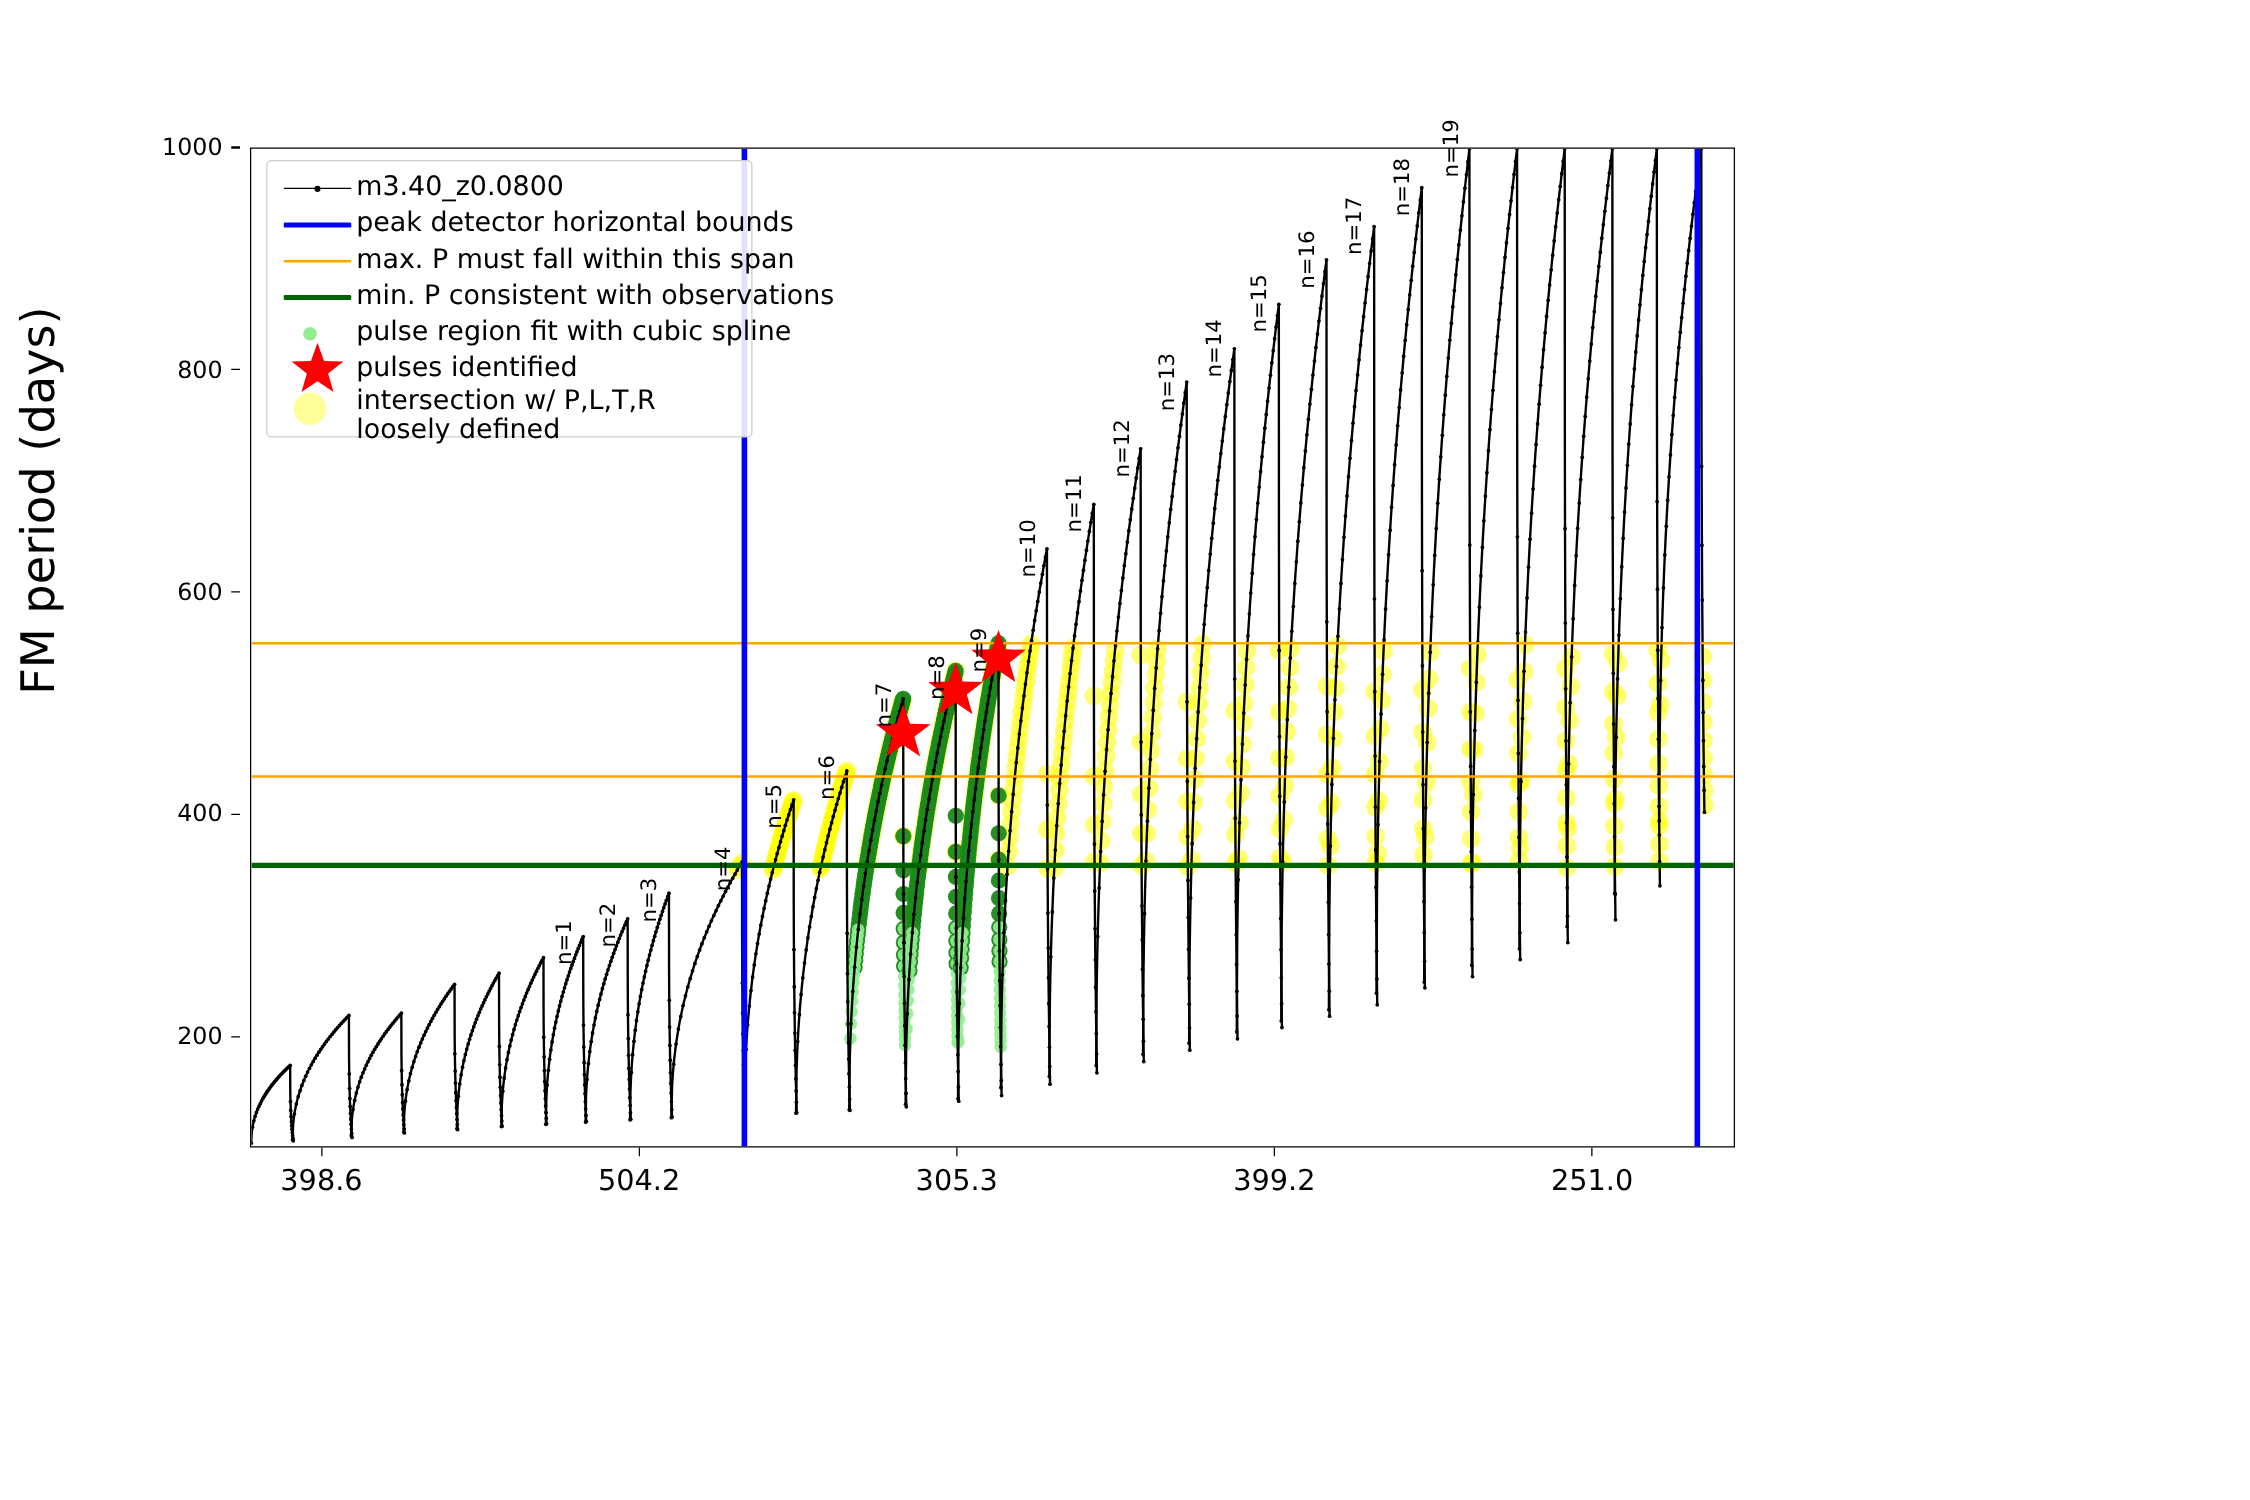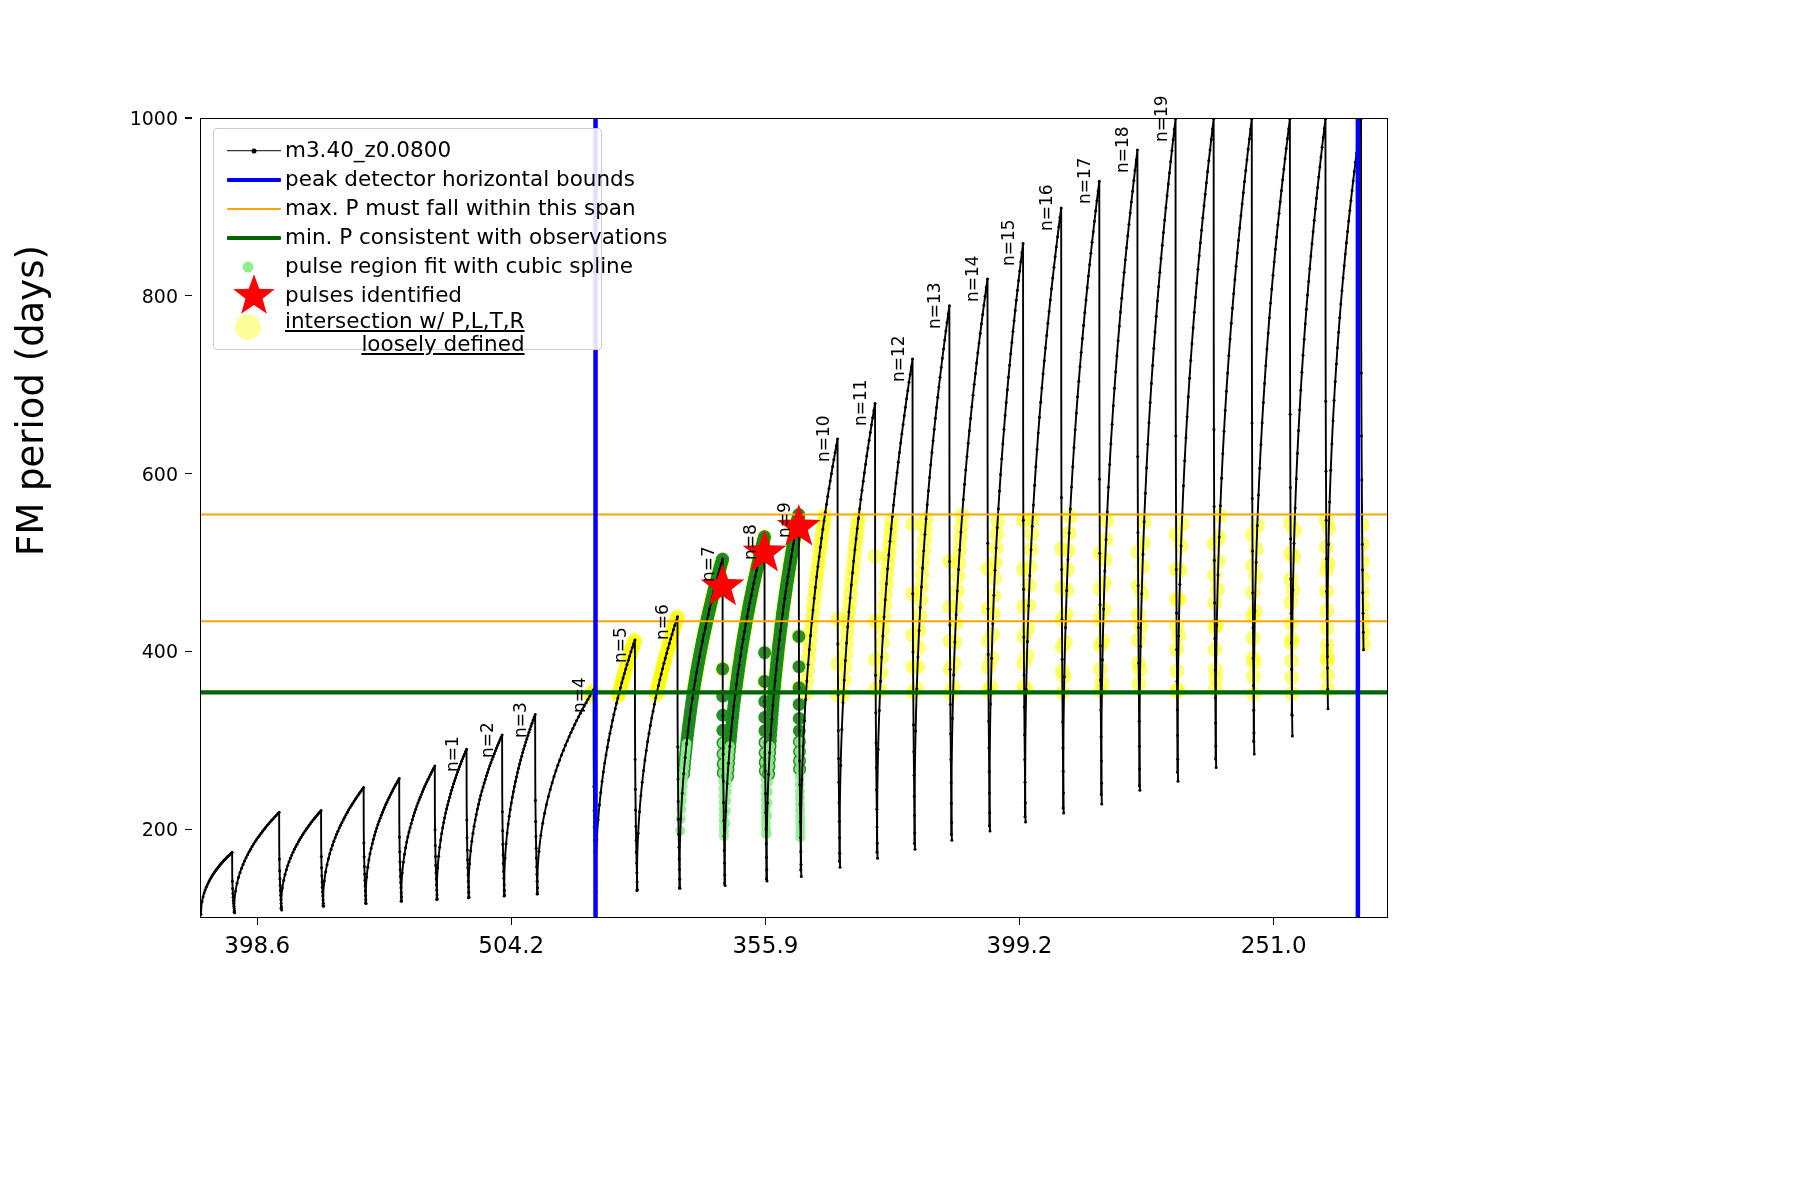--- a/index.html
+++ b/index.html
@@ -23,21 +23,21 @@
   
   .xtick{position:absolute;top:14px;transform:translateX(-50%);font-size:23px;color:#000;white-space:nowrap;}
   .xtickmark{position:absolute;top:0;width:1.3px;height:7px;background:#000;}
   #xtick-row{position:absolute;left:200px;top:918px;width:1188px;height:40px;}
   #xlabel{position:absolute;left:200px;top:955px;width:1188px;text-align:center;
           font-size:37px;color:#000;}
 
   
   #legend{position:absolute;left:213px;top:128px;width:389px;height:222px;
           background:rgba(255,255,255,0.88);border:1px solid #cccccc;border-radius:4px;
-          box-sizing:border-box;padding:7px 0 7px 0;z-index:30;text-align:right;}
+          box-sizing:border-box;padding:7px 0 7px 0;z-index:30;}
   .leg-row{display:flex;align-items:center;height:29px;padding-left:9px;}
   .leg-key{width:62px;min-width:62px;height:29px;position:relative;}
   .leg-txt{font-size:21.5px;color:#000;line-height:1.06;white-space:nowrap;}
   .leg-line{position:absolute;left:4px;top:50%;transform:translateY(-50%);
             width:54px;height:4.2px;border-radius:1px;}
   .leg-line.thin{height:2.2px;}
   .leg-dot{position:absolute;left:25px;top:50%;transform:translate(-50%,-50%);
            width:11px;height:11px;border-radius:50%;}
   .leg-mk-line{position:absolute;left:4px;top:50%;transform:translateY(-50%);width:54px;height:1.6px;background:#000;}
   .leg-mk-pt{position:absolute;left:31px;top:50%;transform:translate(-50%,-50%);width:5px;height:5px;border-radius:50%;background:#000;}
@@ -2146,21 +2146,21 @@
           <path d="M597.81,385.00L603.34,400.40L619.69,400.89L606.75,410.90L611.33,426.61L597.81,417.40L584.29,426.61L588.87,410.90L575.94,400.89L592.29,400.40Z" fill="#ff0000"></path>
         </g>
       </svg>
   </div>
 
   <div id="xtick-row">
       <div class="xtick" style="left: 57.1765px;">398.6</div>
       <div class="xtickmark" style="left: 56.5765px;"></div>
       <div class="xtick" style="left: 311.294px;">504.2</div>
       <div class="xtickmark" style="left: 310.694px;"></div>
-      <div class="xtick" style="left: 565.412px;">355.9</div>
+      <div class="xtick" style="left: 565.412px;">305.3</div>
       <div class="xtickmark" style="left: 564.812px;"></div>
       <div class="xtick" style="left: 819.529px;">399.2</div>
       <div class="xtickmark" style="left: 818.929px;"></div>
       <div class="xtick" style="left: 1073.65px;">251.0</div>
       <div class="xtickmark" style="left: 1073.05px;"></div>
     </div>
 
   <div id="legend">
       <div class="leg-row">
         <div class="leg-key">
@@ -2206,21 +2206,21 @@
       <div class="leg-row">
         <div class="leg-key">
           <svg width="48" height="44" viewBox="-22 -20 44 40" class="leg-star">
             <path d="M0.00,-20.00L4.82,-6.63L19.02,-6.18L7.80,2.53L11.76,16.18L0.00,8.20L-11.76,16.18L-7.80,2.53L-19.02,-6.18L-4.82,-6.63Z" fill="#ff0000"></path>
           </svg>
         </div>
         <div>
           <div class="leg-txt">pulses identified</div>
         </div>
       </div>
-      <div class="leg-row" style="height: 52px; align-items: flex-start; text-decoration: underline;">
+      <div class="leg-row" style="height: 52px; align-items: flex-start;">
         <div class="leg-key" style="margin-top: 2px;">
           <div class="leg-dot" style="background: rgb(255, 255, 153); width: 26px; height: 26px;"></div>
         </div>
         <div>
           <div class="leg-txt">intersection w/ P,L,T,R</div>
           <div class="leg-txt">loosely defined</div>
         </div>
       </div>
     </div>
 

